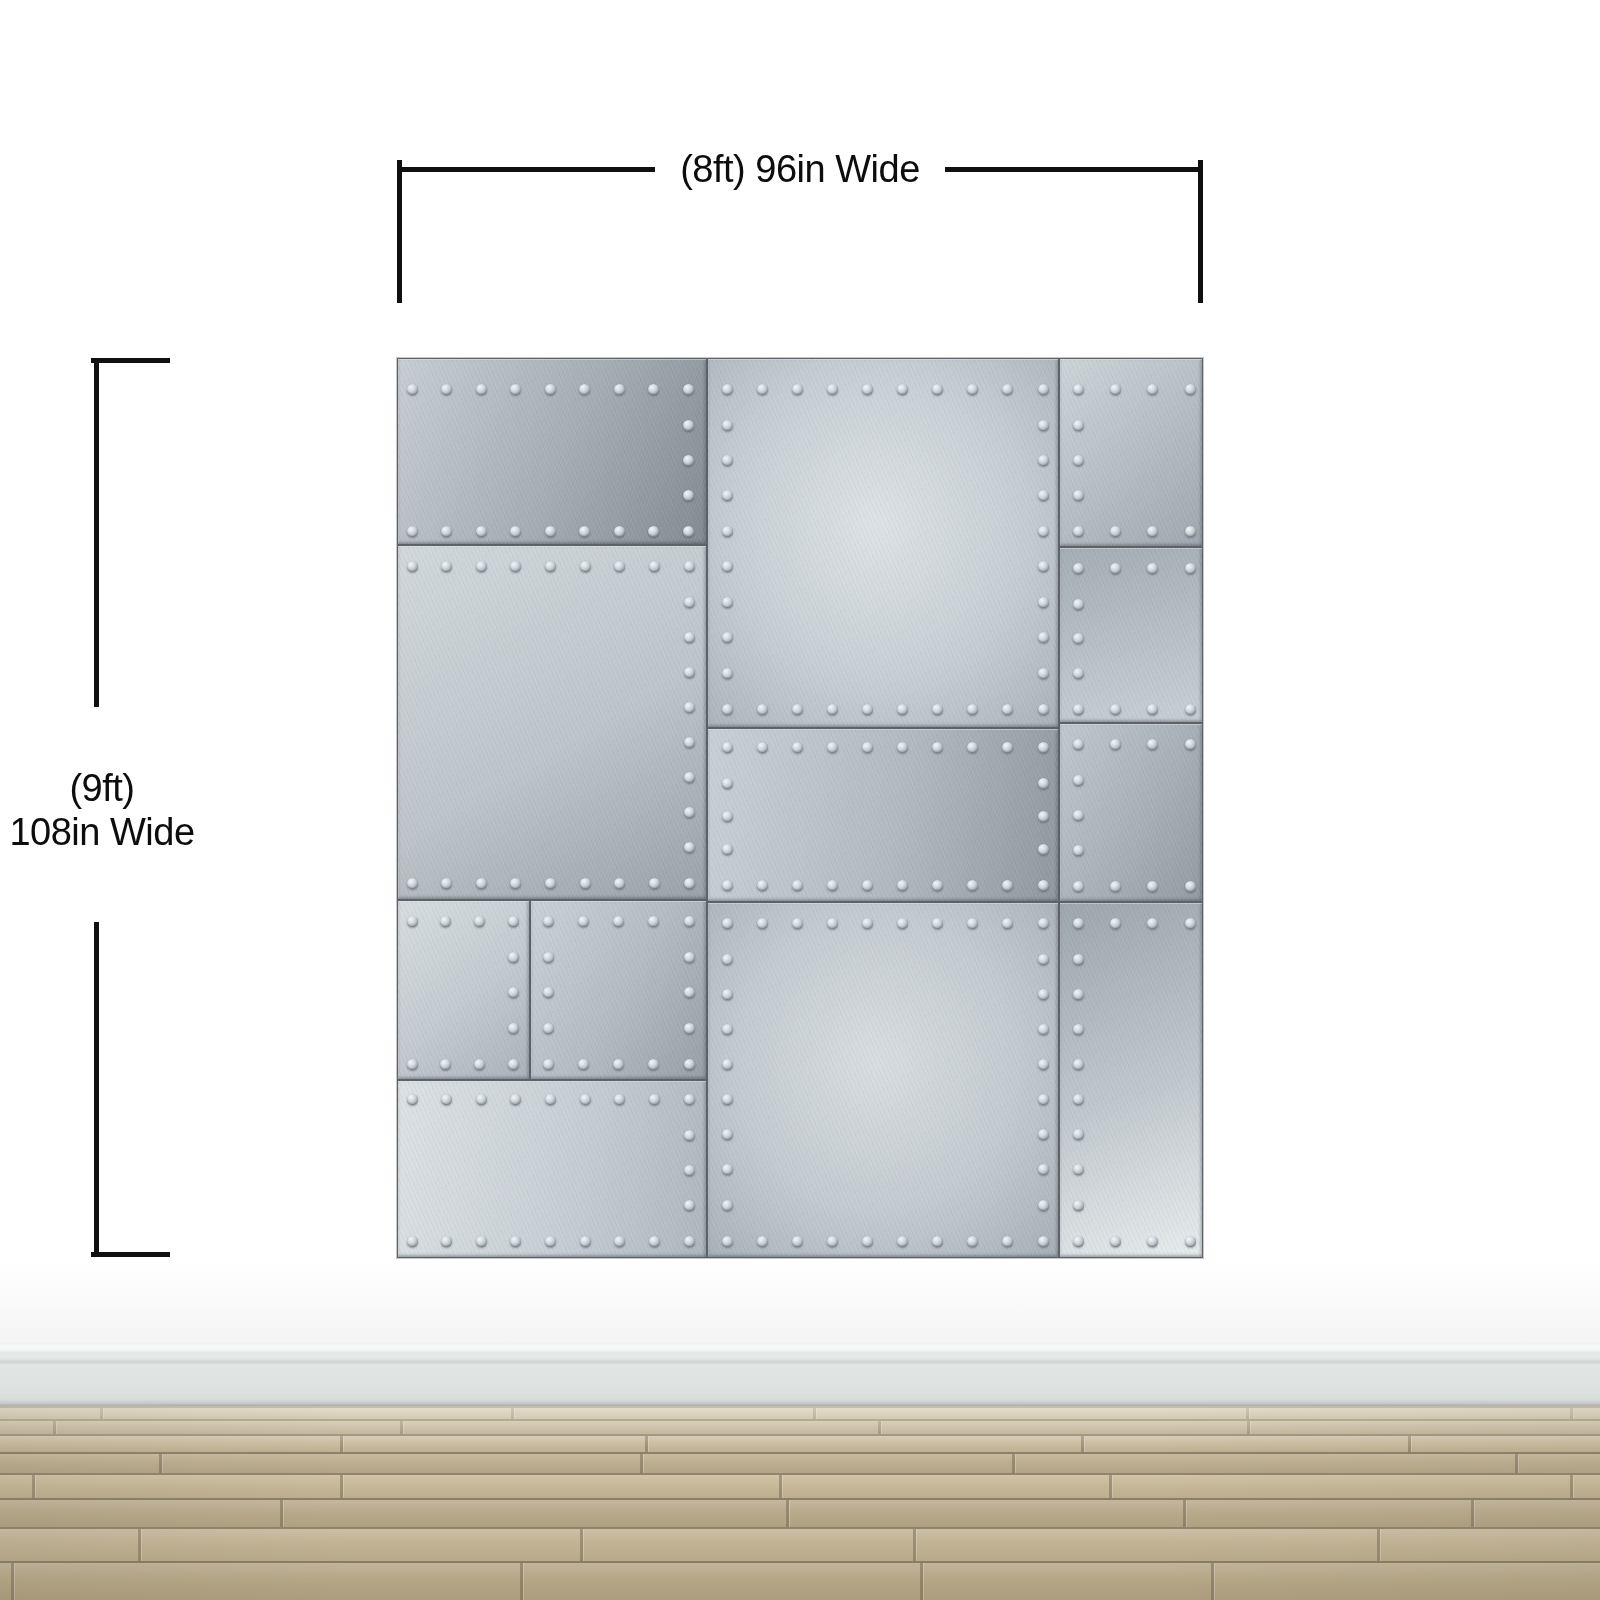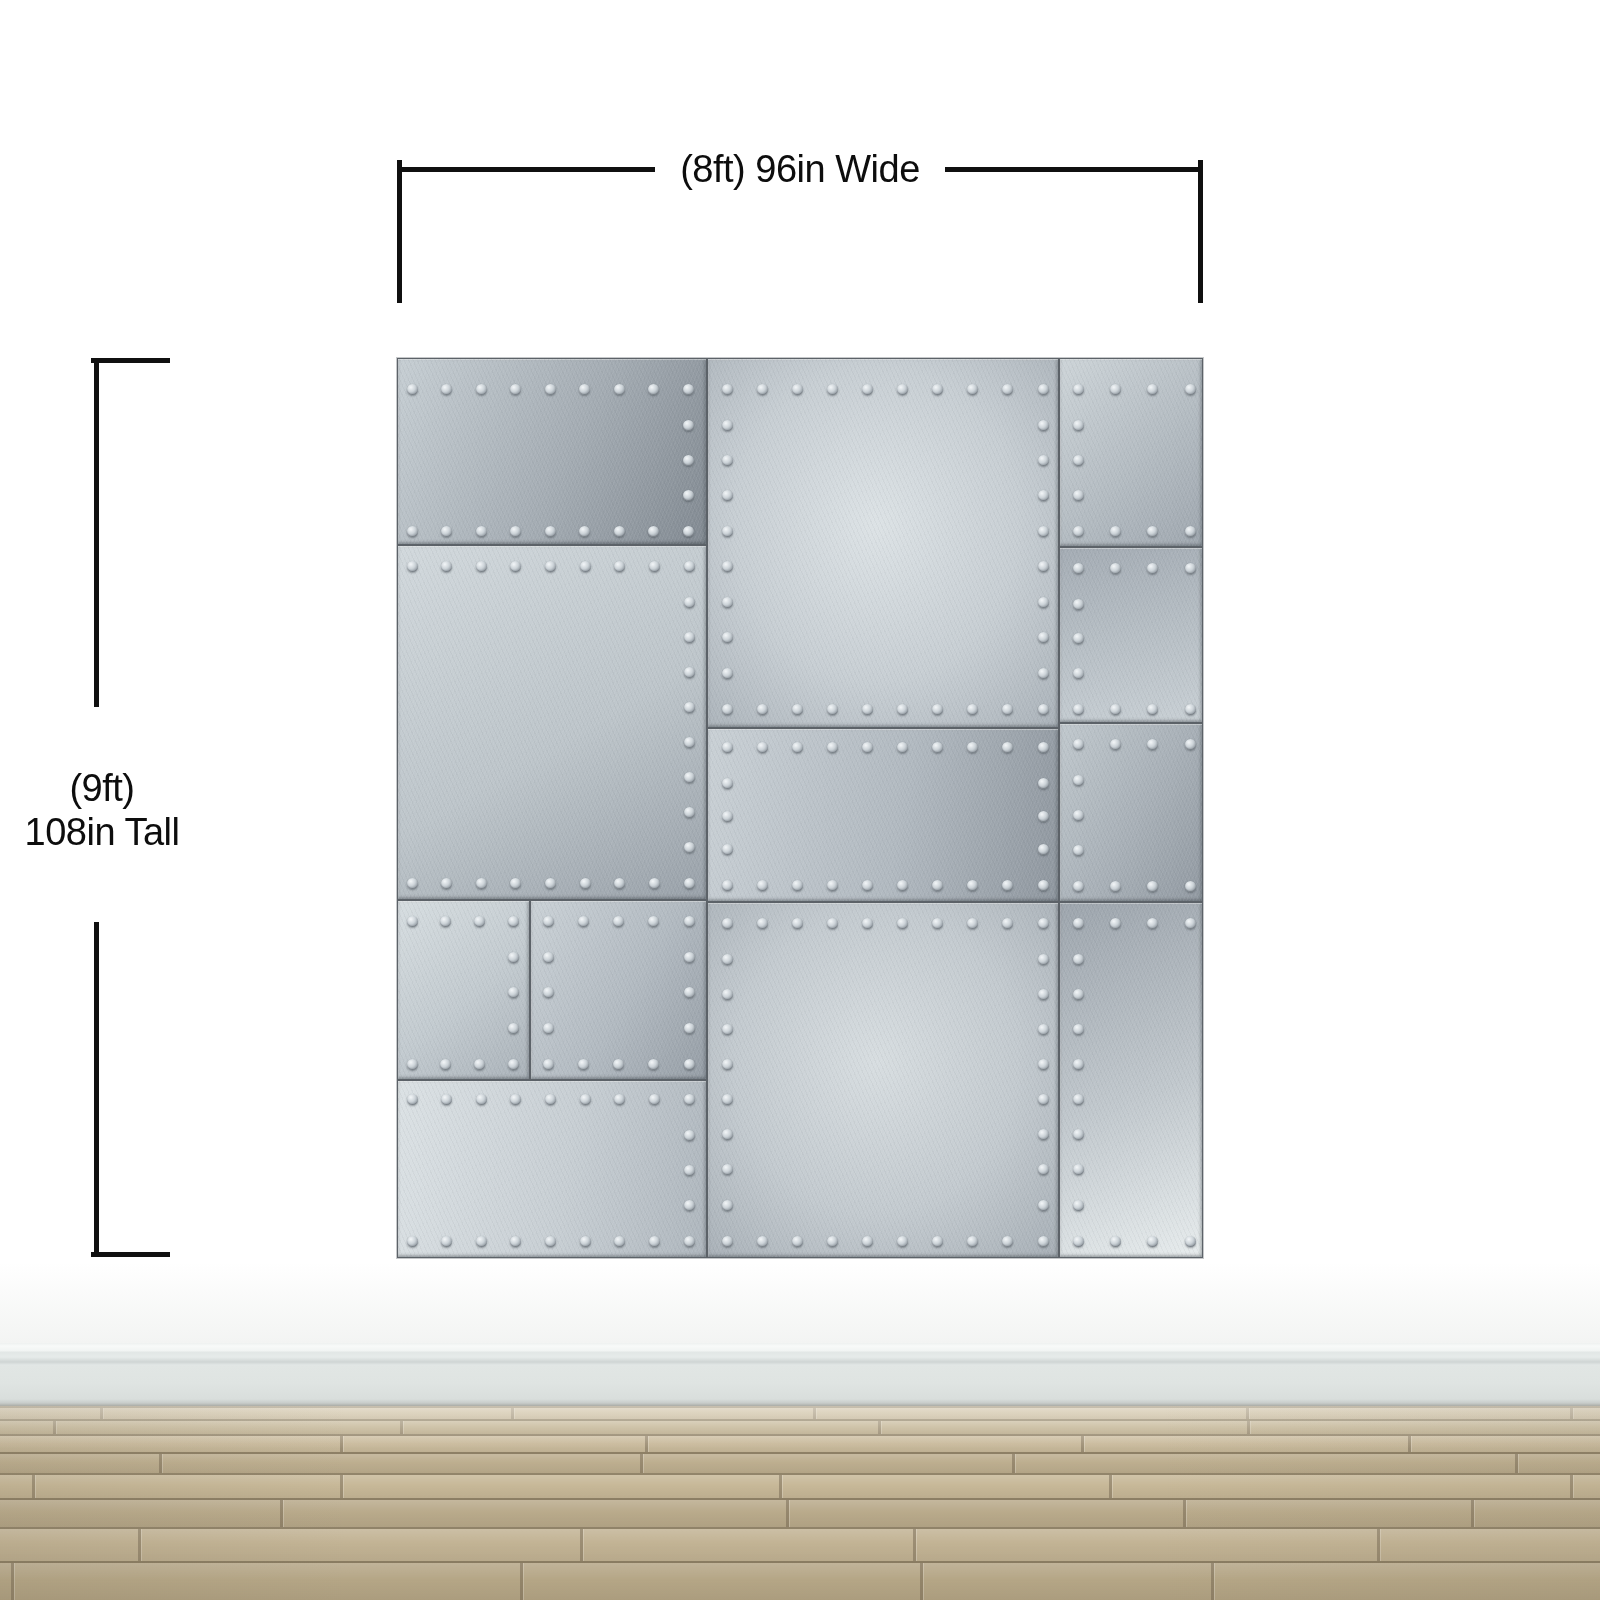--- a/index.html
+++ b/index.html
@@ -403,17 +403,17 @@
     <div id="dim-w-label" class="abs">(8ft) 96in Wide</div>
   </div>
 
   <div class="abs">
     <div class="abs dim" style="left:91px;top:358px;width:79px;height:5px;"></div>
     <div class="abs dim" style="left:91px;top:1252px;width:79px;height:5px;"></div>
     <div class="abs dim" style="left:94px;top:358px;width:5px;height:349px;"></div>
     <div class="abs dim" style="left:94px;top:922px;width:5px;height:335px;"></div>
     <div id="dim-h-label" class="abs">
       <div>(9ft)</div>
-      <div>108in Tall</div>
+      <div>108in Wide</div>
     </div>
   </div>
 
 </div>
 
 </body></html>

